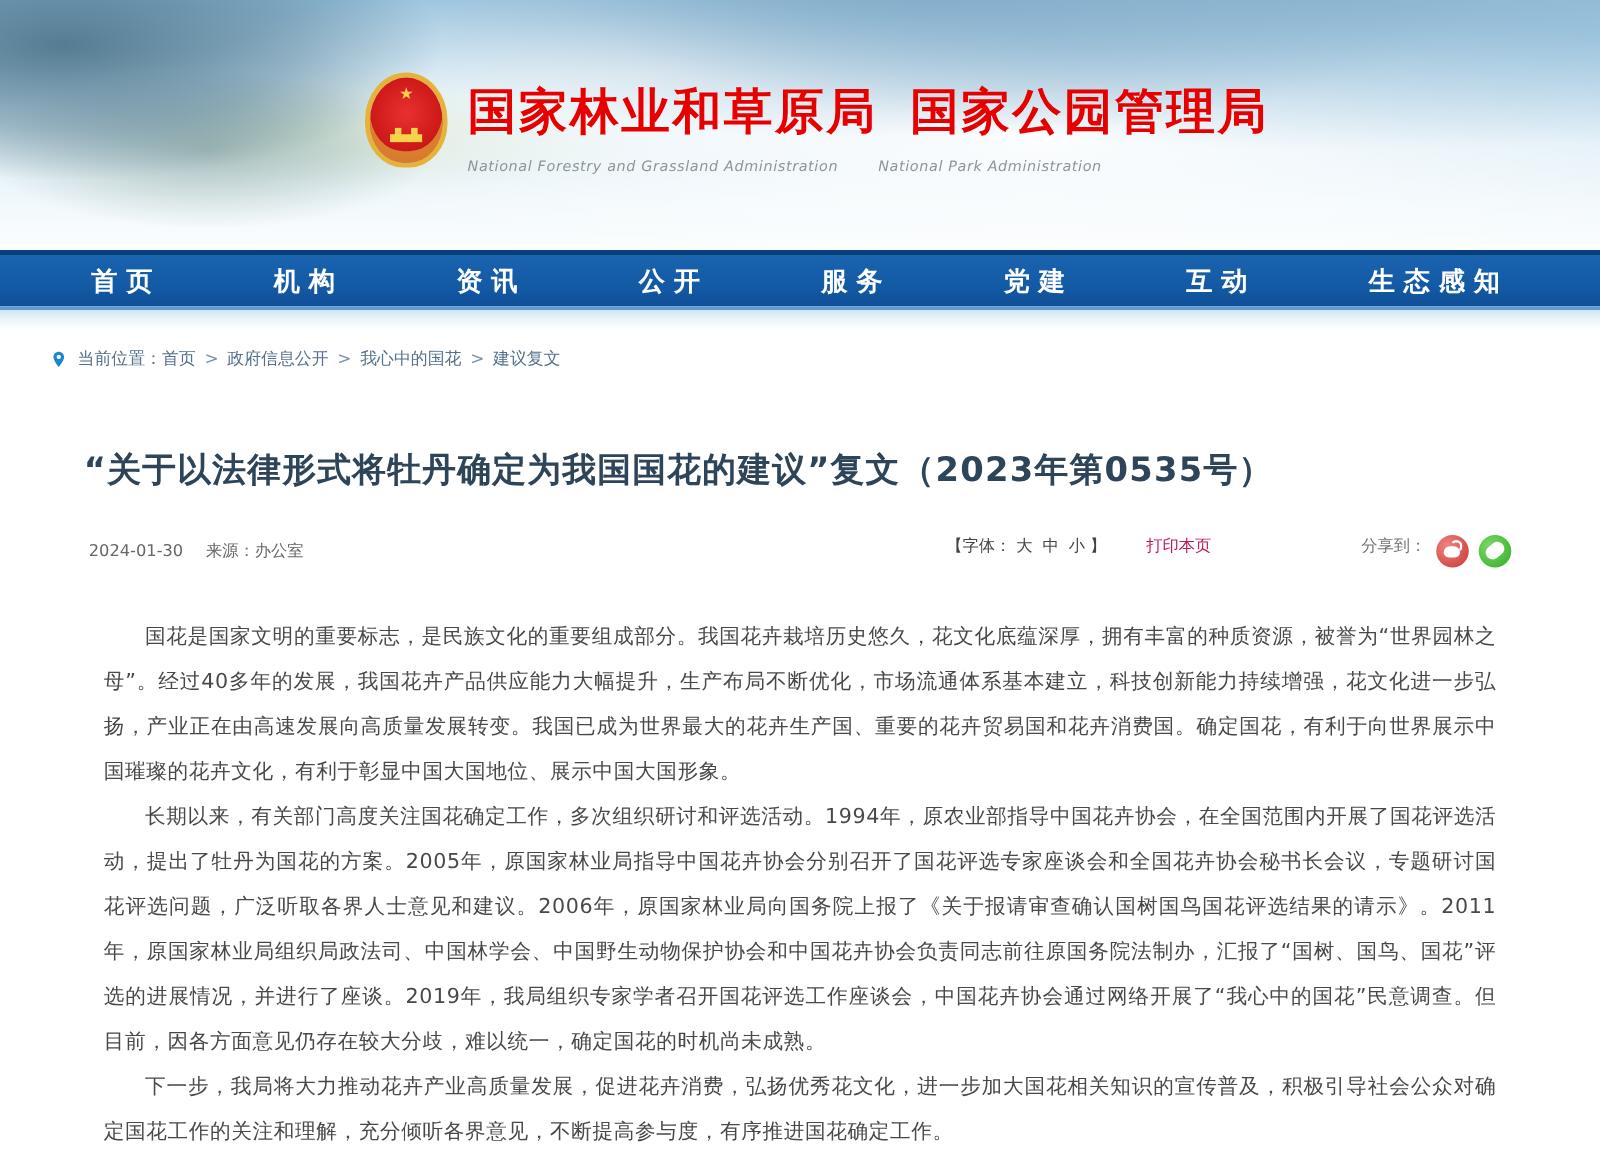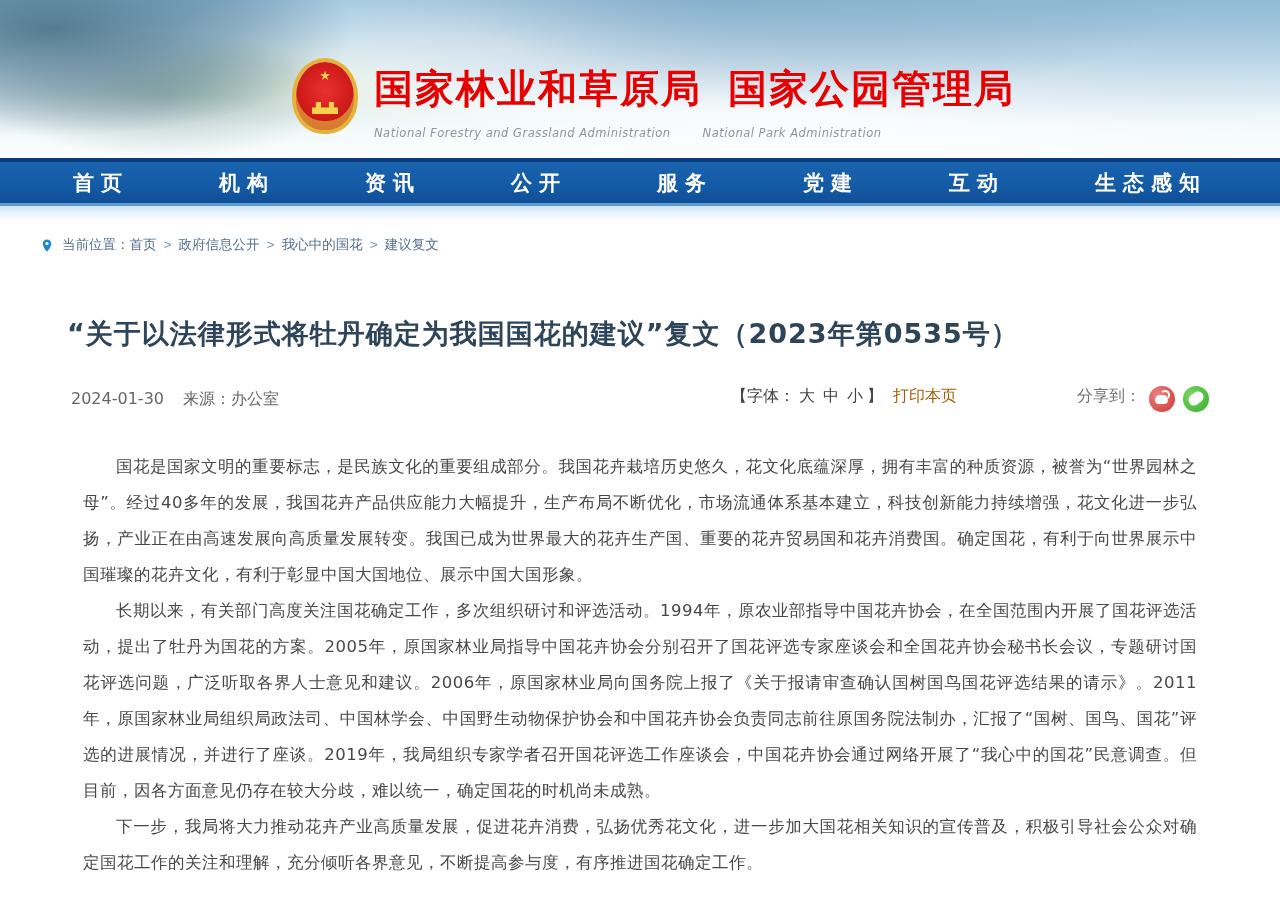--- a/index.html
+++ b/index.html
@@ -1,21 +1,21 @@
 <!DOCTYPE html>
 <html lang="zh"><head>
 <meta charset="utf-8">
 <style>
   * { margin:0; padding:0; box-sizing:border-box; }
   html,body { width:1280px; height:920px; overflow:hidden; }
   body { font-family:"DejaVu Sans","Liberation Sans",sans-serif; background:#ffffff; }
 
   
   .banner{
-    position:relative; height:158px; overflow:hidden;
+    position:relative; height:200px; overflow:hidden;
     background:linear-gradient(180deg,#9cc7e2 0%,#bcdcee 28%,#dfeef7 58%,#f2f9fc 82%,#fbfdfe 100%);
   }
   .banner::before{ 
     content:""; position:absolute; inset:0;
     background:
       radial-gradient(ellipse 420px 150px at 4% 18%, rgba(54,94,116,.75) 0%, rgba(54,94,116,.35) 45%, rgba(54,94,116,0) 72%),
       radial-gradient(ellipse 260px 90px at 13% 60%, rgba(95,130,120,.45) 0%, rgba(95,130,120,0) 70%),
       radial-gradient(ellipse 700px 180px at 55% -8%, rgba(125,168,198,.85) 0%, rgba(125,168,198,0) 70%),
       radial-gradient(ellipse 900px 200px at 85% -12%, rgba(140,180,208,.9) 0%, rgba(140,180,208,0) 72%),
       radial-gradient(ellipse 500px 120px at 40% 30%, rgba(255,255,255,.85) 0%, rgba(255,255,255,0) 70%),
@@ -45,38 +45,38 @@
     height:48px; background:linear-gradient(180deg,#1a63ae 0%,#145ba6 55%,#0f4f97 100%);
     border-top:4px solid #0a3d7c; border-bottom:3px solid #5f9bd0;
     display:flex; align-items:center;
   }
   .mainnav-inner{ width:1190px; margin:0 auto; display:flex; justify-content:space-between; padding:0 28px; }
   .nav-item{ color:#ffffff; font-size:21px; font-weight:bold; letter-spacing:7px; text-decoration:none; cursor:pointer; white-space:nowrap; }
   .subnav-strip{ height:16px; background:linear-gradient(180deg,#cfe4f2 0%,#eaf4fa 45%,#ffffff 100%); }
 
   
   .breadcrumb{ width:1200px; margin:14px auto 0; display:flex; align-items:center;
-    font-size:13.5px; color:#54708c;font-family:Liberation Mono, monospace; }
+    font-size:13.5px; color:#54708c; }
   .breadcrumb .pin{ margin-right:8px; display:inline-flex; }
   .breadcrumb a{ color:#54708c; text-decoration:none; cursor:pointer; }
   .breadcrumb .sep{ margin:0 7px; color:#7b93ab; }
 
   
   .content{ width:1146px; margin:0 auto; }
   .article-title{
     margin-top:62px; font-size:27px; font-weight:bold;
     color:#2e4458; letter-spacing:1px;
   }
   .meta-row{ margin-top:34px; display:flex; justify-content:space-between; align-items:center;
-    font-size:16px; color:#666; padding:0 4px 14px 4px; }
+    font-size:13px; color:#666; padding:0 4px 14px 4px; }
   .meta-left span{ margin-right:14px; }
   .meta-right{ display:flex; }
   .font-ctl{ color:#444; }
   .font-ctl a{ color:#444; text-decoration:none; margin:0 4px; cursor:pointer; }
-  .print-btn{ color:#a16207; text-decoration:none; margin-left:10px; cursor:pointer; }
+  .print-btn{ color:#be185d; text-decoration:none; margin-left:32px; cursor:pointer; }
   .share-label{ margin-left:120px; color:#737373; }
   .share-ico{ width:26px; height:26px; border-radius:50%; margin-left:8px; position:relative; display:inline-block; cursor:pointer; }
   .share-ico.weibo{ background:radial-gradient(circle at 35% 35%, #ef8484 0%, #d9534f 60%, #c7403c 100%); }
   .share-ico.weibo::before{ content:""; position:absolute; left:6px; top:9px; width:13px; height:9px;
     background:#fff; border-radius:6px 6px 5px 5px; }
   .share-ico.weibo::after{ content:""; position:absolute; right:5px; top:4px; width:6px; height:6px;
     border:2px solid #fff; border-left-color:transparent; border-bottom-color:transparent; border-radius:50%; }
   .share-ico.wechat{ background:radial-gradient(circle at 35% 35%, #7ed66a 0%, #4dbf3d 60%, #3ba52e 100%); }
   .share-ico.wechat::before{ content:""; position:absolute; left:5px; top:7px; width:16px; height:11px;
     background:#fff; border-radius:7px; transform:rotate(-38deg); }

